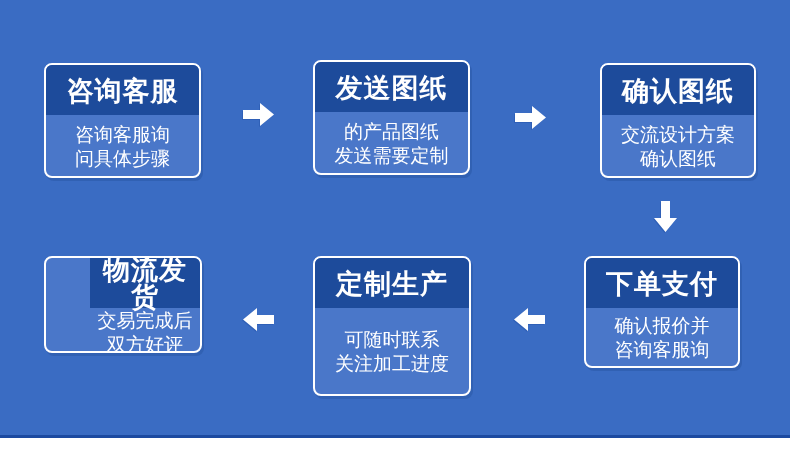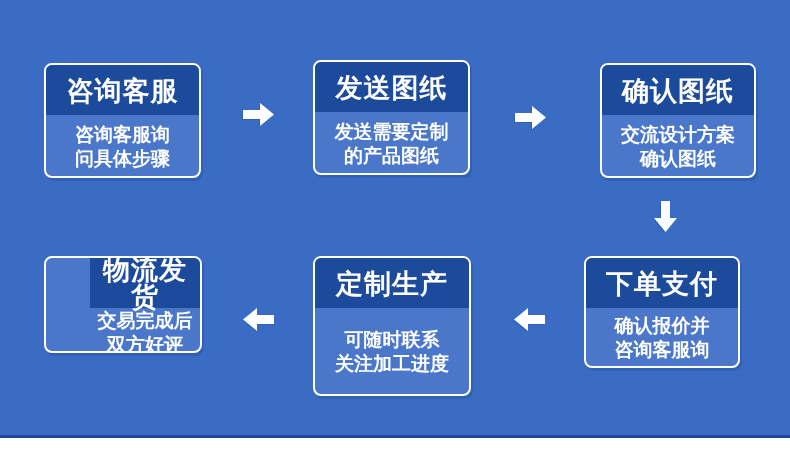--- a/index.html
+++ b/index.html
@@ -59,21 +59,21 @@
   .step-body {
     flex: 1 1 auto;
     display: flex;
     flex-direction: column;
     align-items: center;
     justify-content: center;
     color: var(--text);
     font-size: 19px;
     line-height: 24px;
     text-align: center;
-    font-weight: 700;
+    font-weight: 400;
   }
   .arrow {
     position: absolute;
     color: var(--arrow);
     line-height: 0;
     filter: drop-shadow(-1px 1px 0 rgba(28, 74, 160, 0.35));
   }
   .arrow svg { display: block; }
   .arrow-down svg { transform: rotate(90deg); transform-origin: 50% 50%; }
   .arrow-left svg { transform: rotate(180deg); transform-origin: 50% 50%; }
@@ -88,22 +88,22 @@
     <div class="step-header">咨询客服</div>
     <div class="step-body">
       <div class="desc-line">咨询客服询</div>
       <div class="desc-line">问具体步骤</div>
     </div>
   </div>
 
   <div class="step" style="left:313px; top:60px; width:157px; height:115px;">
     <div class="step-header">发送图纸</div>
     <div class="step-body">
+      <div class="desc-line">的产品图纸</div>
       <div class="desc-line">发送需要定制</div>
-      <div class="desc-line">的产品图纸</div>
     </div>
   </div>
 
   <div class="step" style="left:584px; top:63px; width:156px; height:115px;margin-left:16px;">
     <div class="step-header">确认图纸</div>
     <div class="step-body">
       <div class="desc-line">交流设计方案</div>
       <div class="desc-line">确认图纸</div>
     </div>
   </div>

